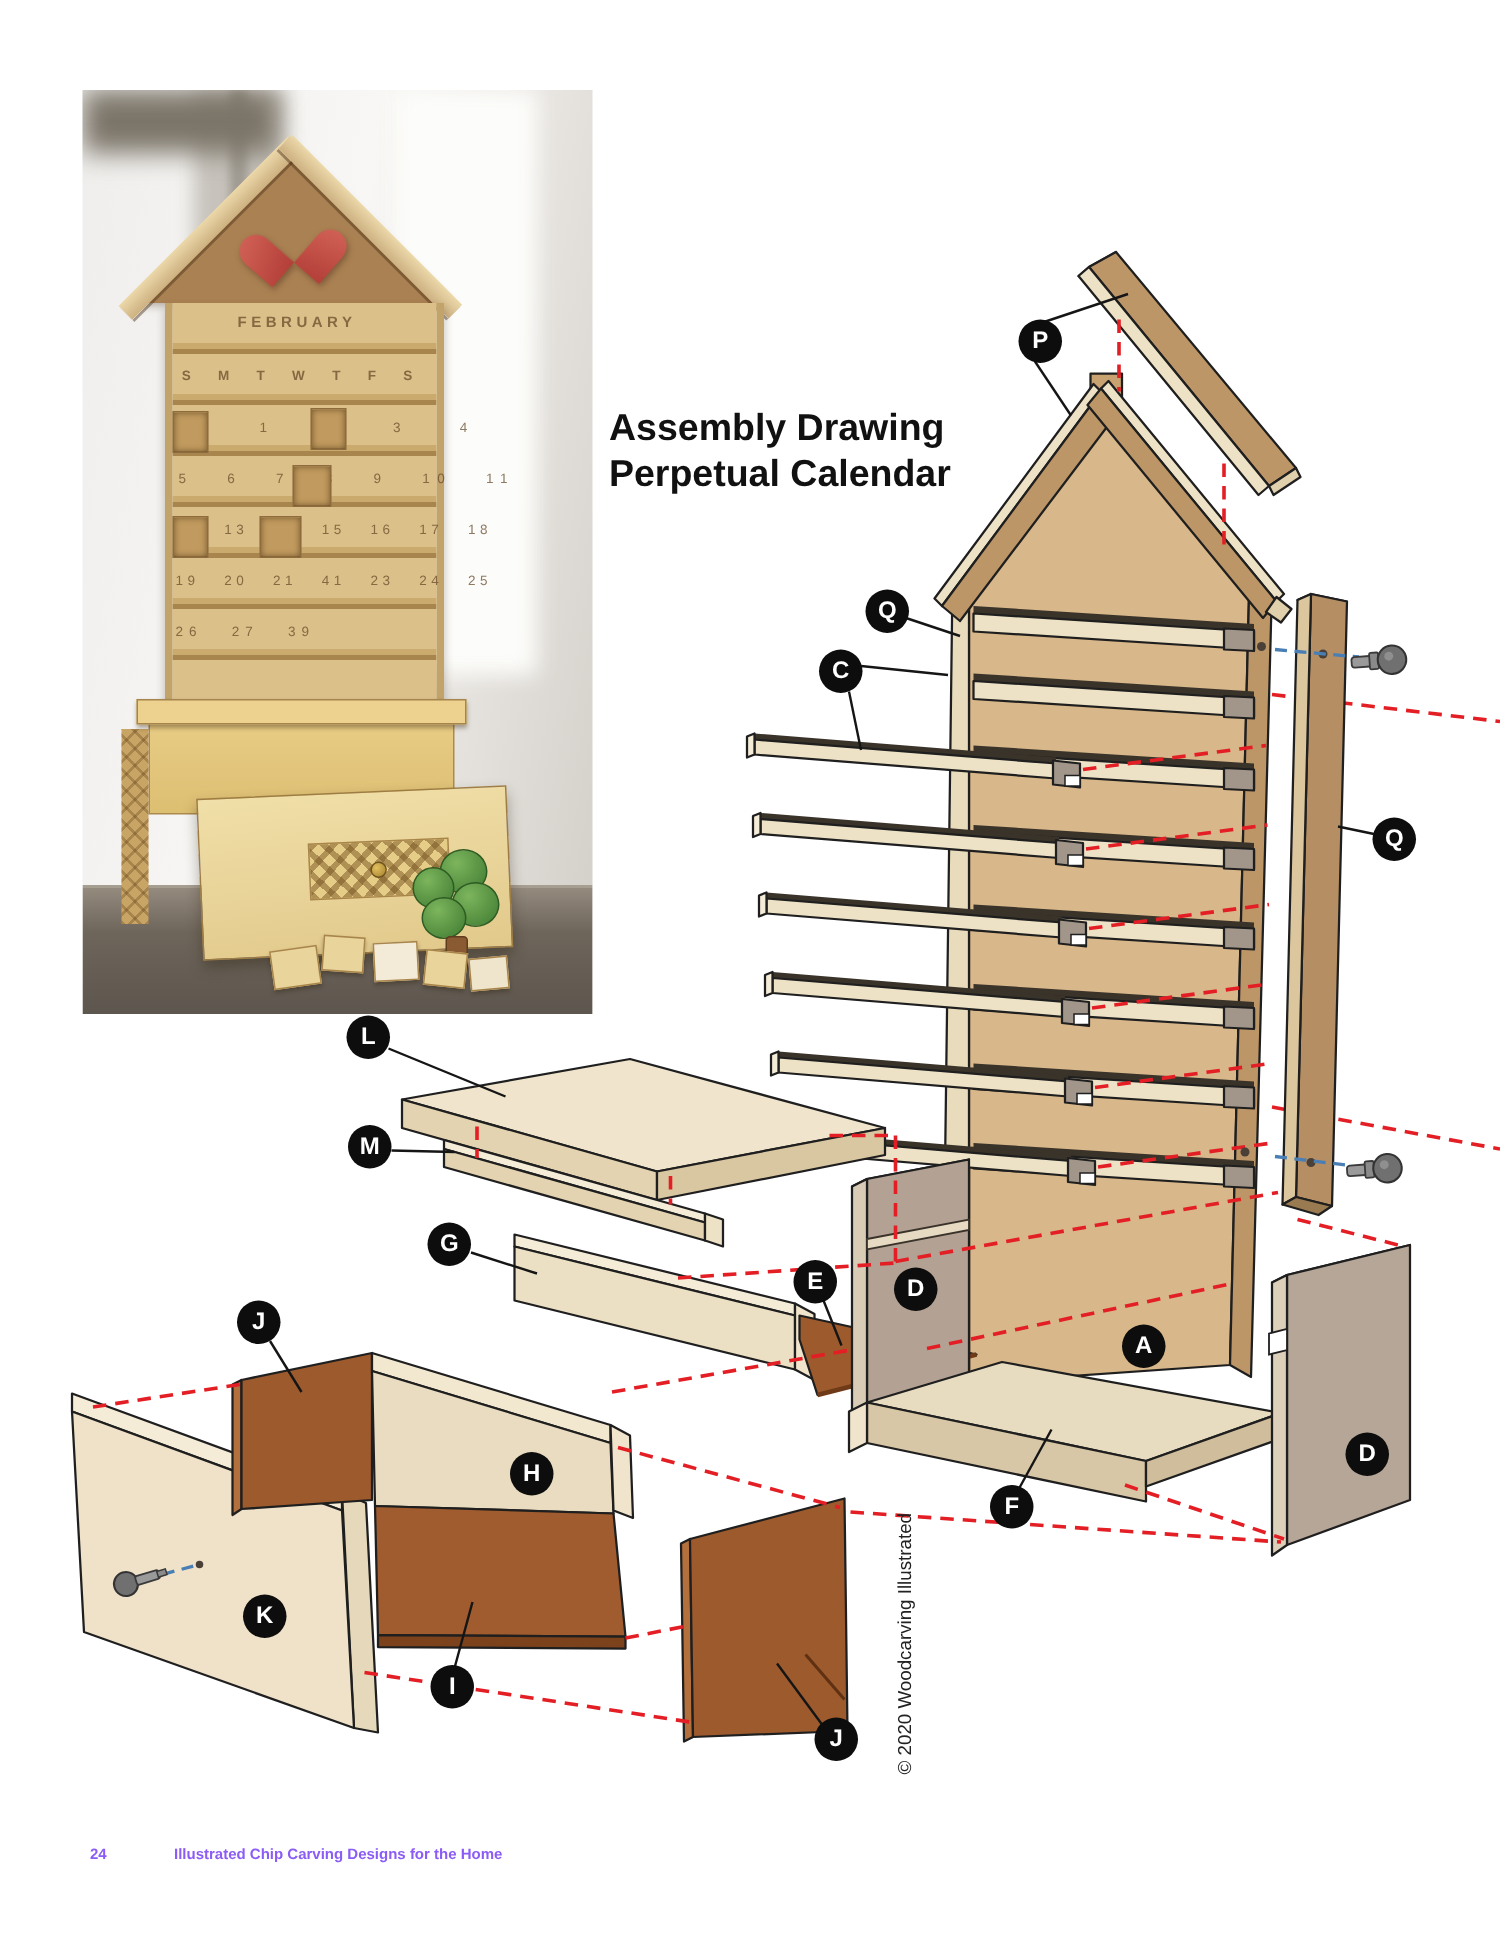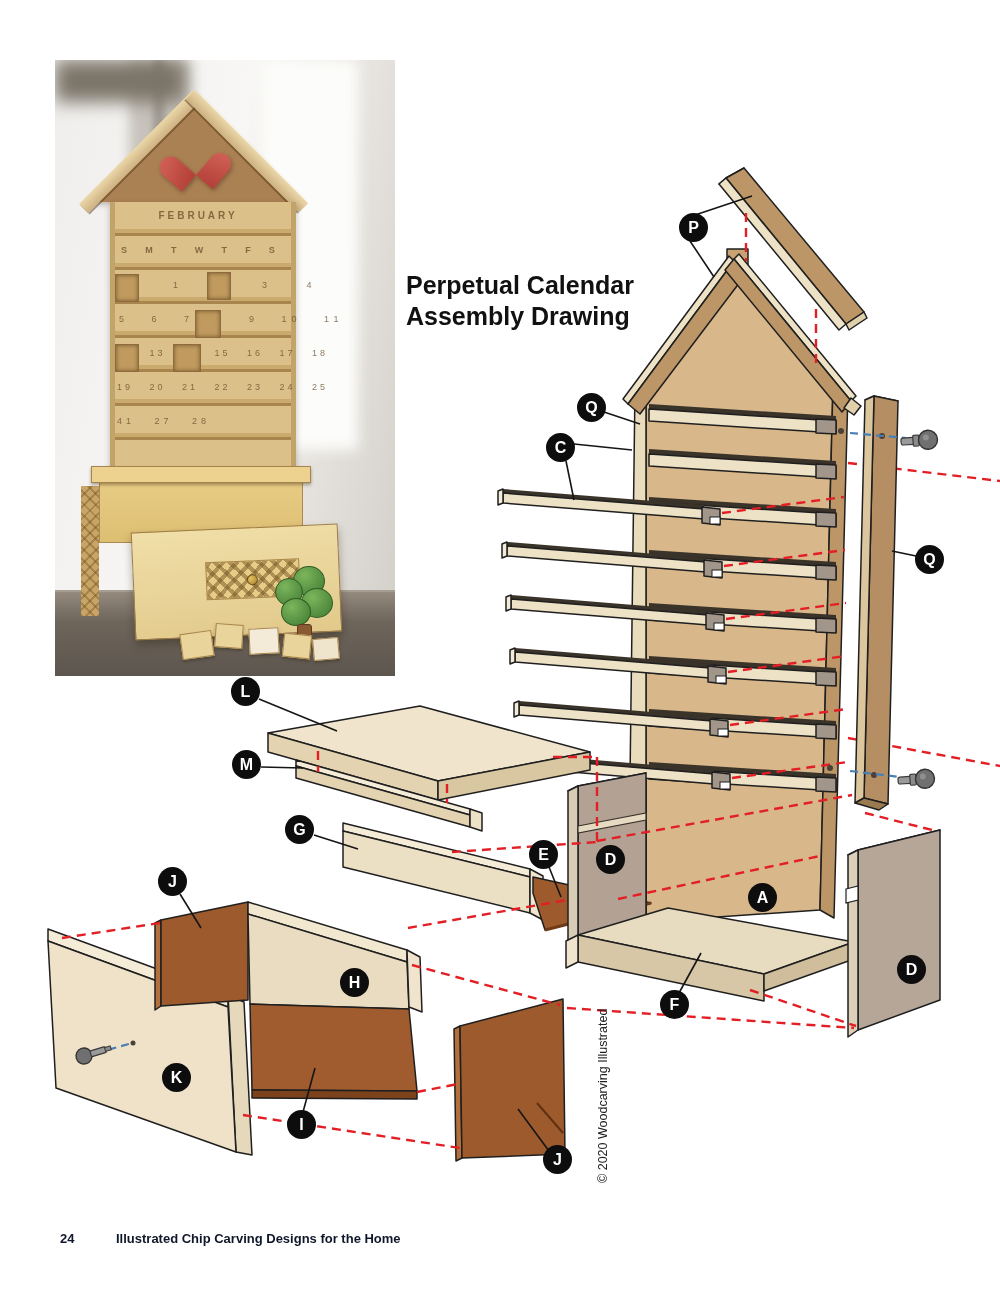--- a/index.html
+++ b/index.html
@@ -5,21 +5,21 @@
   html,body{margin:0;padding:0;background:#fff;}
   .page{position:relative;width:1000px;height:1294px;background:#ffffff;font-family:"Liberation Sans",sans-serif;overflow:hidden;}
   svg#diag{position:absolute;left:0;top:0;z-index:10;}
   .rd{stroke:#e31e24;stroke-width:2.4;stroke-dasharray:9 6;fill:none;}
   .bd{stroke:#4a7fb5;stroke-width:2.2;stroke-dasharray:8 5;fill:none;}
   .ld{stroke:#151515;stroke-width:1.6;}
   .o{stroke:#1f1f1f;stroke-width:1.5;stroke-linejoin:round;}
   .callout{position:absolute;width:29px;height:29px;border-radius:50%;background:#0d0d0d;color:#fff;
     font-weight:bold;font-size:16px;display:flex;align-items:center;justify-content:center;z-index:30;}
   .title{position:absolute;left:406px;top:270px;z-index:20;font-size:25px;font-weight:bold;color:#111;line-height:1.25;}
-  .footer{position:absolute;left:60px;top:1231px;z-index:20;font-size:13px;font-weight:bold;color:#0f172a;}
+  .footer{position:absolute;left:60px;top:1231px;z-index:20;font-size:10px;font-weight:bold;color:#8b5cf6;}
   .footer .book{position:absolute;left:56px;top:0;white-space:nowrap;}
   .copyright{position:absolute;left:596px;top:1183px;transform:rotate(-90deg);transform-origin:0 0;
     font-size:12.5px;color:#222;white-space:nowrap;z-index:20;}
   
   .photo{position:absolute;left:55px;top:60px;width:340px;height:616px;z-index:5;overflow:hidden;
     background:linear-gradient(100deg,#efeeec 0%,#f8f7f5 45%,#e4e1dc 75%,#d2cfc9 100%);}
   .photo .blur1{position:absolute;left:74px;top:0;width:60px;height:310px;background:#c7c3bc;filter:blur(6px);}
   .photo .blur2{position:absolute;left:98px;top:0;width:12px;height:310px;background:#a19c93;filter:blur(3px);}
   .photo .blur3{position:absolute;left:208px;top:0;width:95px;height:390px;background:#fcfcfa;filter:blur(7px);}
   .photo .blur4{position:absolute;left:0;top:0;width:130px;height:42px;background:#7b7468;filter:blur(9px);}
@@ -80,22 +80,22 @@
     <div class="roofR"></div>
     <div class="heart"></div>
     <div class="cal-body"></div>
     <div class="cal-text" style="left:55px;top:150px;width:176px;text-align:center;font-size:10px;font-weight:bold;letter-spacing:3px;">FEBRUARY</div>
     <div class="cal-text" style="left:57px;top:185px;width:172px;display:flex;justify-content:space-around;font-size:9px;font-weight:bold;">
       <span>S</span><span>M</span><span>T</span><span>W</span><span>T</span><span>F</span><span>S</span>
     </div>
     <div class="cal-text" style="left:118px;top:220px;font-size:9px;letter-spacing:8px;">1   2   3   4</div>
     <div class="cal-text" style="left:64px;top:254px;font-size:9px;letter-spacing:5px;">5   6   7   8   9   10   11</div>
     <div class="cal-text" style="left:62px;top:288px;font-size:9px;letter-spacing:3px;">12   13   14   15   16   17   18</div>
-    <div class="cal-text" style="left:62px;top:322px;font-size:9px;letter-spacing:3px;">19   20   21   22   23   24   25</div>
-    <div class="cal-text" style="left:62px;top:356px;font-size:9px;letter-spacing:4px;">41   27   28</div>
+    <div class="cal-text" style="left:62px;top:322px;font-size:9px;letter-spacing:3px;">19   20   21   41   23   24   25</div>
+    <div class="cal-text" style="left:62px;top:356px;font-size:9px;letter-spacing:4px;">26   27   39</div>
     <div class="ptile" style="left:60px;top:214px;width:22px;height:26px;"></div>
     <div class="ptile" style="left:152px;top:212px;width:22px;height:26px;"></div>
     <div class="ptile" style="left:140px;top:250px;width:24px;height:26px;"></div>
     <div class="ptile" style="left:60px;top:284px;width:22px;height:26px;"></div>
     <div class="ptile" style="left:118px;top:284px;width:26px;height:26px;"></div>
     <div class="sill"></div>
     <div class="baselip"></div>
     <div class="basefront"></div>
     <div class="baseside"></div>
     <div class="drawer">
@@ -110,22 +110,22 @@
       <div class="tr"></div>
     </div>
     <div class="tile" style="left:126px;top:572px;width:30px;height:24px;transform:rotate(-8deg);"></div>
     <div class="tile" style="left:160px;top:564px;width:26px;height:22px;transform:rotate(4deg);"></div>
     <div class="tile" style="left:194px;top:568px;width:28px;height:24px;transform:rotate(-3deg);background:#f3ead8;"></div>
     <div class="tile" style="left:228px;top:574px;width:26px;height:22px;transform:rotate(6deg);"></div>
     <div class="tile" style="left:258px;top:578px;width:24px;height:20px;transform:rotate(-5deg);background:#efe4cc;"></div>
   </div>
 
   <div class="title">
+    <div>Assembly Drawing</div>
     <div>Perpetual Calendar</div>
-    <div>Assembly Drawing</div>
   </div>
   <div class="copyright">© 2020  Woodcarving Illustrated</div>
   <div class="footer">
     <span>24</span>
     <span class="book">Illustrated Chip Carving Designs for the Home</span>
   </div>
 
   <svg id="diag" width="1000" height="1294" viewBox="0 0 1000 1294">
 
     <g>

